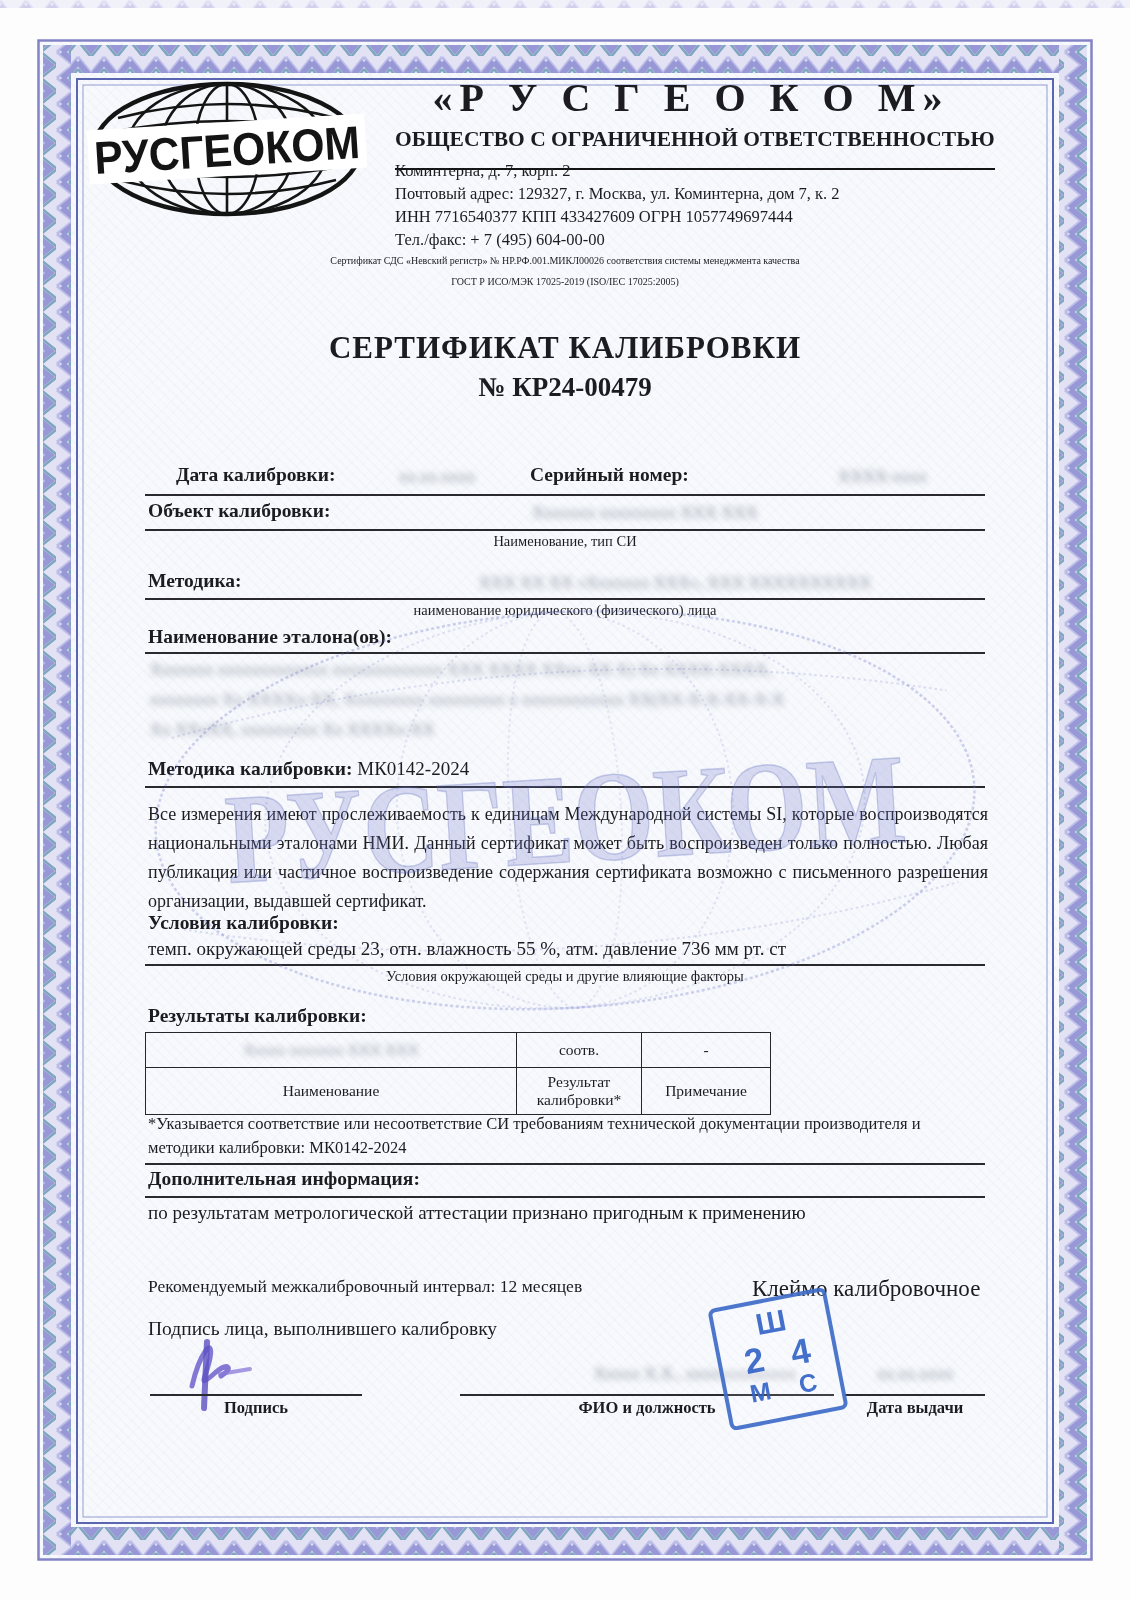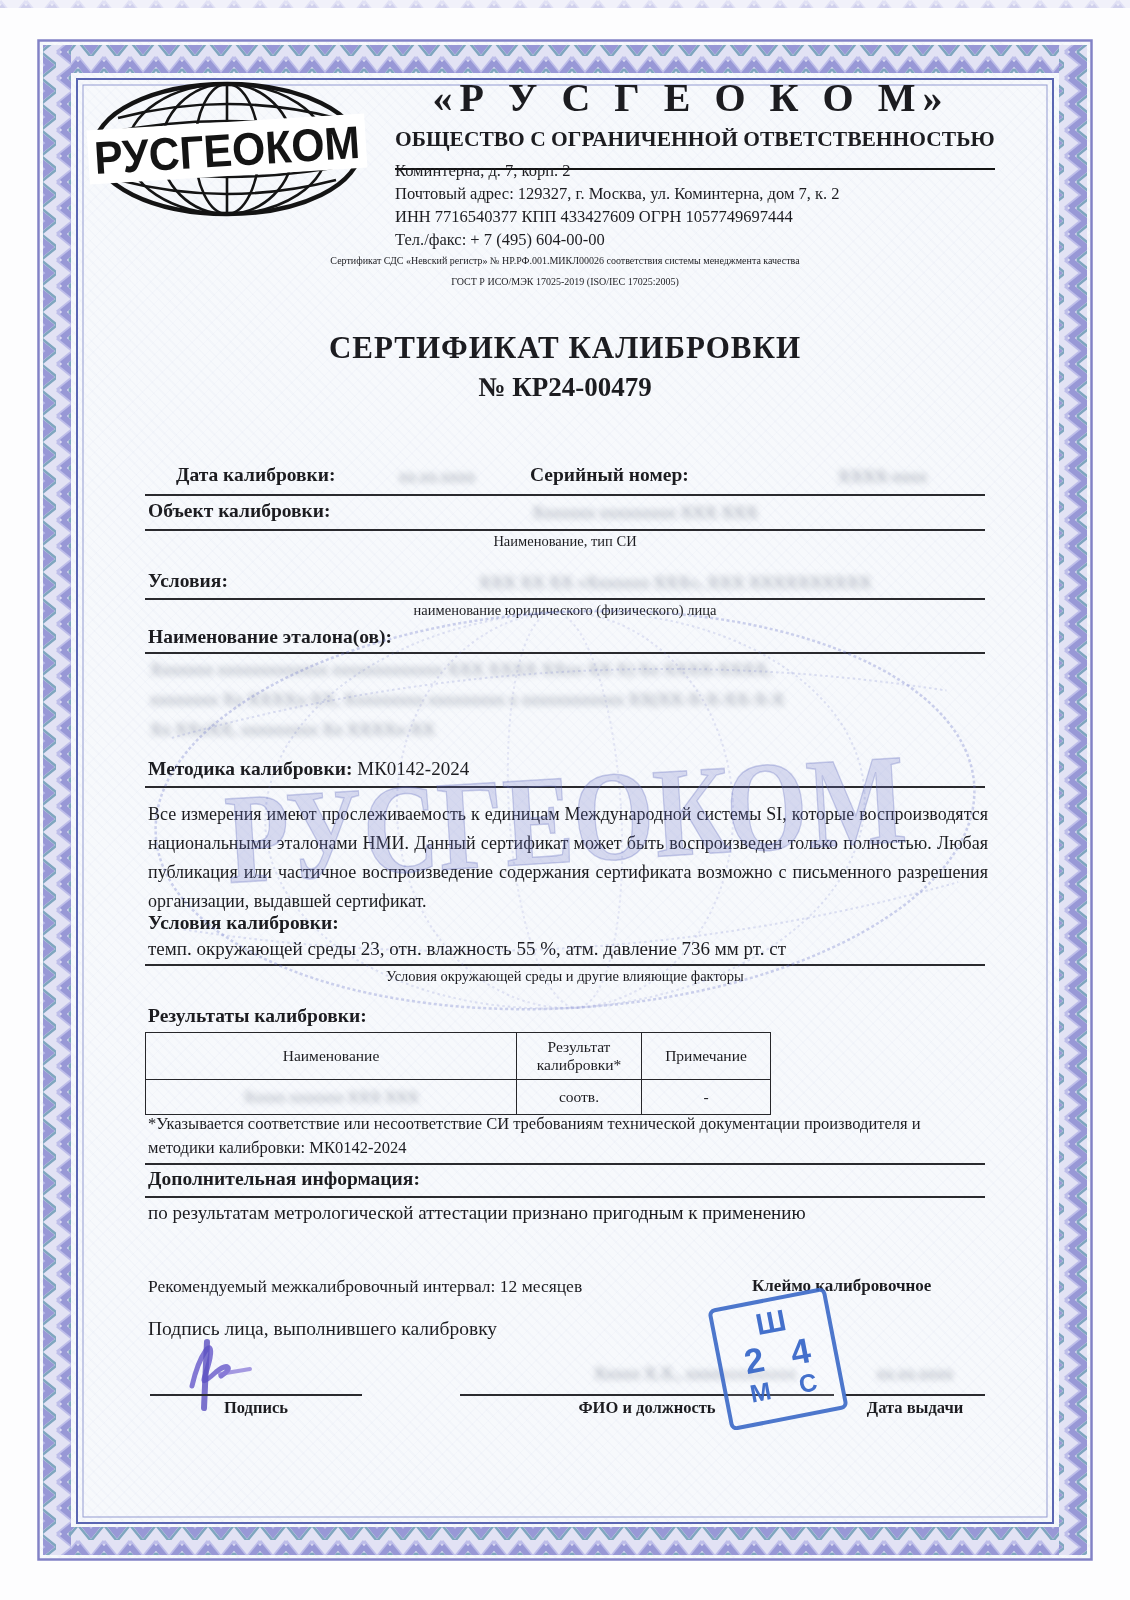--- a/index.html
+++ b/index.html
@@ -119,21 +119,21 @@
     <div class="abs val redacted ctr" style="left:352px;top:467px;width:170px;">хх.хх.хххх</div>
     <div class="abs lbl" style="left:530px;top:464px;">Серийный номер:</div>
     <div class="abs val redacted ctr" style="left:790px;top:467px;width:185px;">ХХХХ-хххх</div>
     <div class="rule" style="left:145px;top:494px;width:840px;"></div>
 
     <div class="abs lbl" style="left:148px;top:500px;">Объект калибровки:</div>
     <div class="abs val redacted ctr" style="left:470px;top:503px;width:350px;">Ххххххх ххххххххх ХХХ ХХХ</div>
     <div class="rule" style="left:145px;top:529px;width:840px;"></div>
     <div class="abs cap" style="left:145px;top:533px;width:840px;">Наименование, тип СИ</div>
 
-    <div class="abs lbl" style="left:148px;top:570px;">Условия:</div>
+    <div class="abs lbl" style="left:148px;top:570px;">Методика:</div>
     <div class="abs val redacted ctr" style="left:440px;top:573px;width:470px;">ХХХ ХХ ХХ «Ххххххх ХХХ», ХХХ ХХХХХХХХХХ</div>
     <div class="rule" style="left:145px;top:598px;width:840px;"></div>
     <div class="abs cap" style="left:145px;top:602px;width:840px;">наименование юридического (физического) лица</div>
 
     <div class="abs lbl" style="left:148px;top:626px;">Наименование эталона(ов):</div>
     <div class="rule" style="left:145px;top:652px;width:840px;"></div>
     <div class="abs val redacted" style="left:150px;top:660px;width:815px;">Ххххххх ххххххххххххх ххххххххххххх ХХХ ХХХХ ХХхх ХХ Х) Хх ХХХХ-ХХХХ,</div>
     <div class="abs val redacted" style="left:150px;top:690px;width:790px;">хххххххх Хх ХХХХх-ХХ, Ххххххххх ххххххххх х хххххххххххх ХХ(ХХ-Х-Х-ХХ-Х-Х</div>
     <div class="abs val redacted" style="left:150px;top:720px;width:300px;">Хх ХХхХХ, ххххххххх Хх ХХХХх-ХХ</div>
 
@@ -147,41 +147,41 @@
 
     <div class="abs lbl" style="left:148px;top:912px;">Условия калибровки:</div>
     <div class="abs" style="left:148px;top:938px;font-size:19px;white-space:nowrap;">темп. окружающей среды 23, отн. влажность 55 %, атм. давление 736 мм рт. ст</div>
     <div class="rule" style="left:145px;top:964px;width:840px;"></div>
     <div class="abs cap" style="left:145px;top:968px;width:840px;">Условия окружающей среды и другие влияющие факторы</div>
 
     <div class="abs lbl" style="left:148px;top:1005px;">Результаты калибровки:</div>
     <table class="res abs" style="left:145px;top:1032px;">
       <tbody>
           <tr>
+        <td style="height:30px;" class="redacted">Ххххх ххххххх ХХХ ХХХ</td>
+        <td>соотв.</td>
+        <td>-</td>
+      </tr>
+      <tr>
         <th style="width:358px;height:42px;">Наименование</th>
         <th style="width:112px;">Результат калибровки*</th>
         <th style="width:116px;">Примечание</th>
       </tr>
-      <tr>
-        <td style="height:30px;" class="redacted">Ххххх ххххххх ХХХ ХХХ</td>
-        <td>соотв.</td>
-        <td>-</td>
-      </tr>
     </tbody>
       </table>
 
     <div class="abs serif-note" style="left:148px;top:1112px;width:840px;">*Указывается соответствие или несоответствие СИ требованиям технической документации производителя и методики калибровки: МК0142-2024</div>
     <div class="rule" style="left:145px;top:1163px;width:840px;height:1.5px;"></div>
 
     <div class="abs lbl" style="left:148px;top:1168px;">Дополнительная информация:</div>
     <div class="rule" style="left:145px;top:1196px;width:840px;height:1.5px;"></div>
     <div class="abs" style="left:148px;top:1202px;width:840px;font-size:19px;">по результатам метрологической аттестации признано пригодным к применению</div>
 
     <div class="abs" style="left:148px;top:1276px;font-size:17.5px;">Рекомендуемый межкалибровочный интервал: 12 месяцев</div>
-    <div class="abs" style="left:752px;top:1276px;font-size:17px;font-weight:bold;">Клеймо калибровочное</div>
+    <div class="abs" style="left:752px;top:1276px;font-size:23px;">Клеймо калибровочное</div>
     <div class="abs" style="left:148px;top:1318px;font-size:19.5px;">Подпись лица, выполнившего калибровку</div>
 
     <svg class="abs" style="left:158px;top:1322px;" width="120" height="90" viewBox="0 0 120 90">
       <path d="M34 64 C42 30 56 14 52 36 C48 56 38 68 58 50 C70 40 76 46 63 54" fill="none" stroke="#6f62cc" stroke-width="5" stroke-linecap="round" opacity="0.85"></path>
       <path d="M49 20 C48 44 47 66 46 86" fill="none" stroke="#5b50c0" stroke-width="6" stroke-linecap="round" opacity="0.8"></path>
       <path d="M62 52 L92 47" fill="none" stroke="#8a7ad8" stroke-width="4" stroke-linecap="round" opacity="0.75"></path>
     </svg>
 
     <div class="abs val redacted ctr" style="left:560px;top:1364px;width:270px;">Ххххх Х.Х., ххххххххххххх</div>
     <div class="abs val redacted ctr" style="left:855px;top:1364px;width:120px;">хх.хх.хххх</div>

